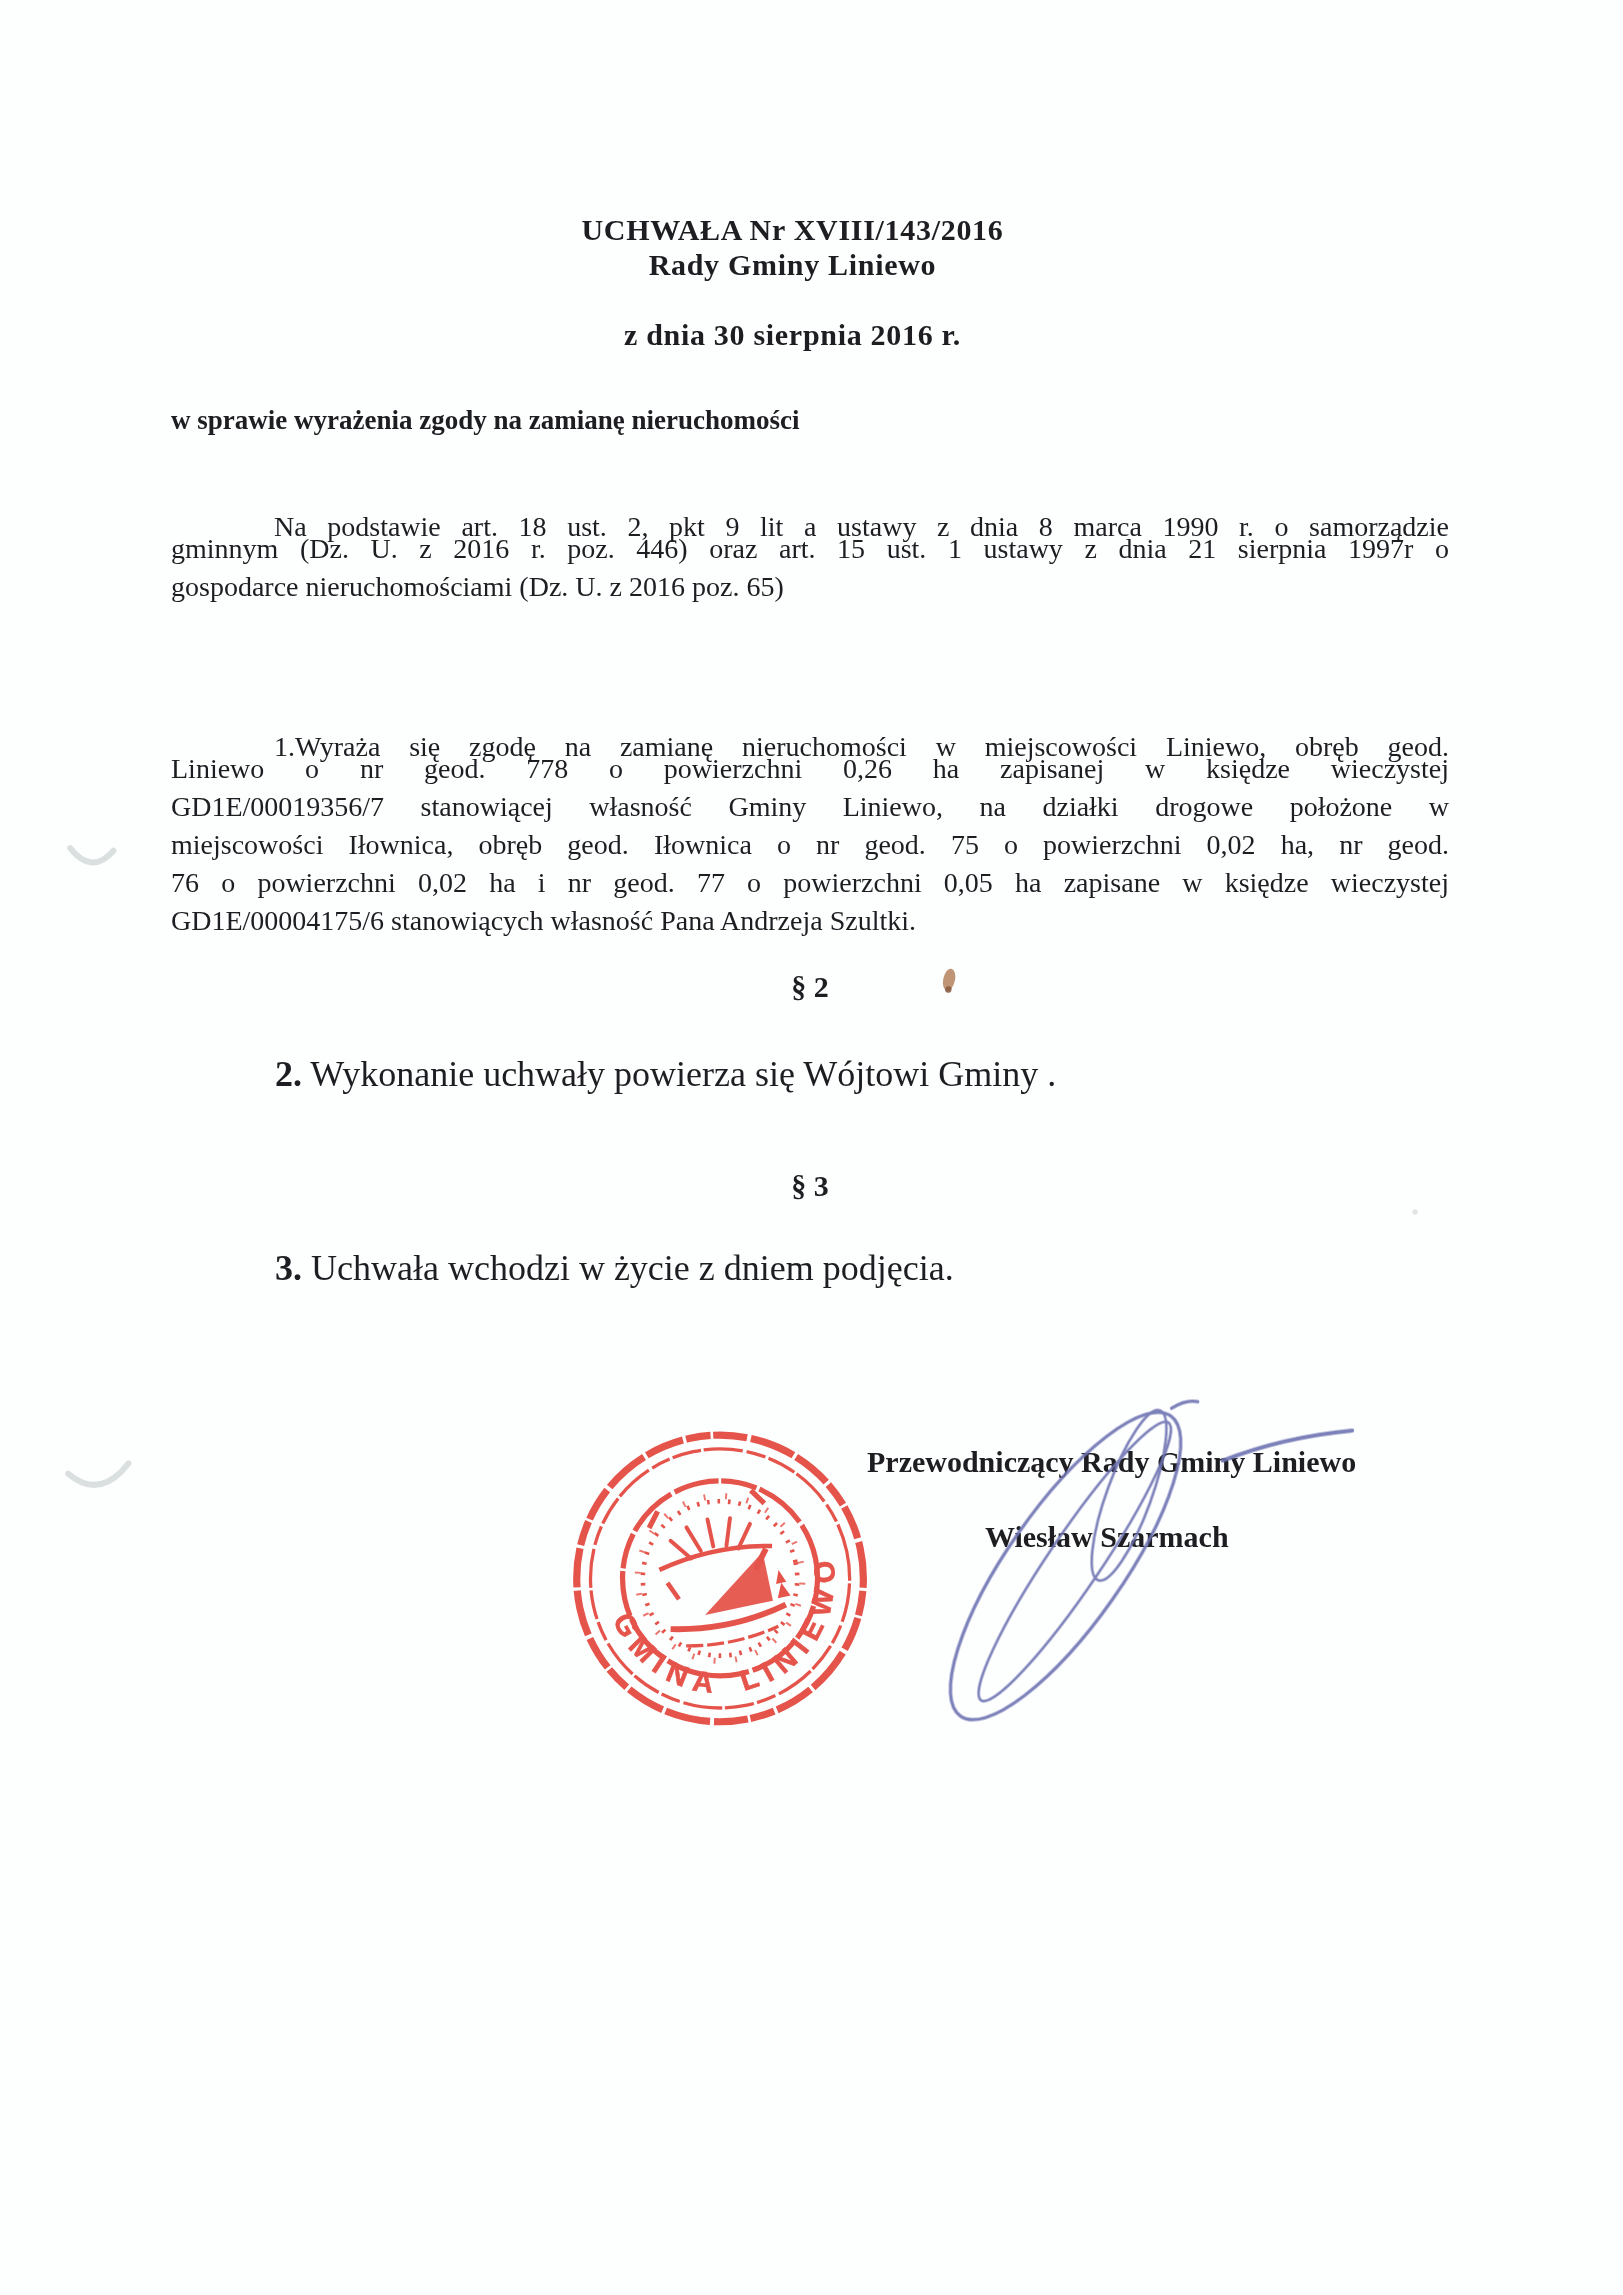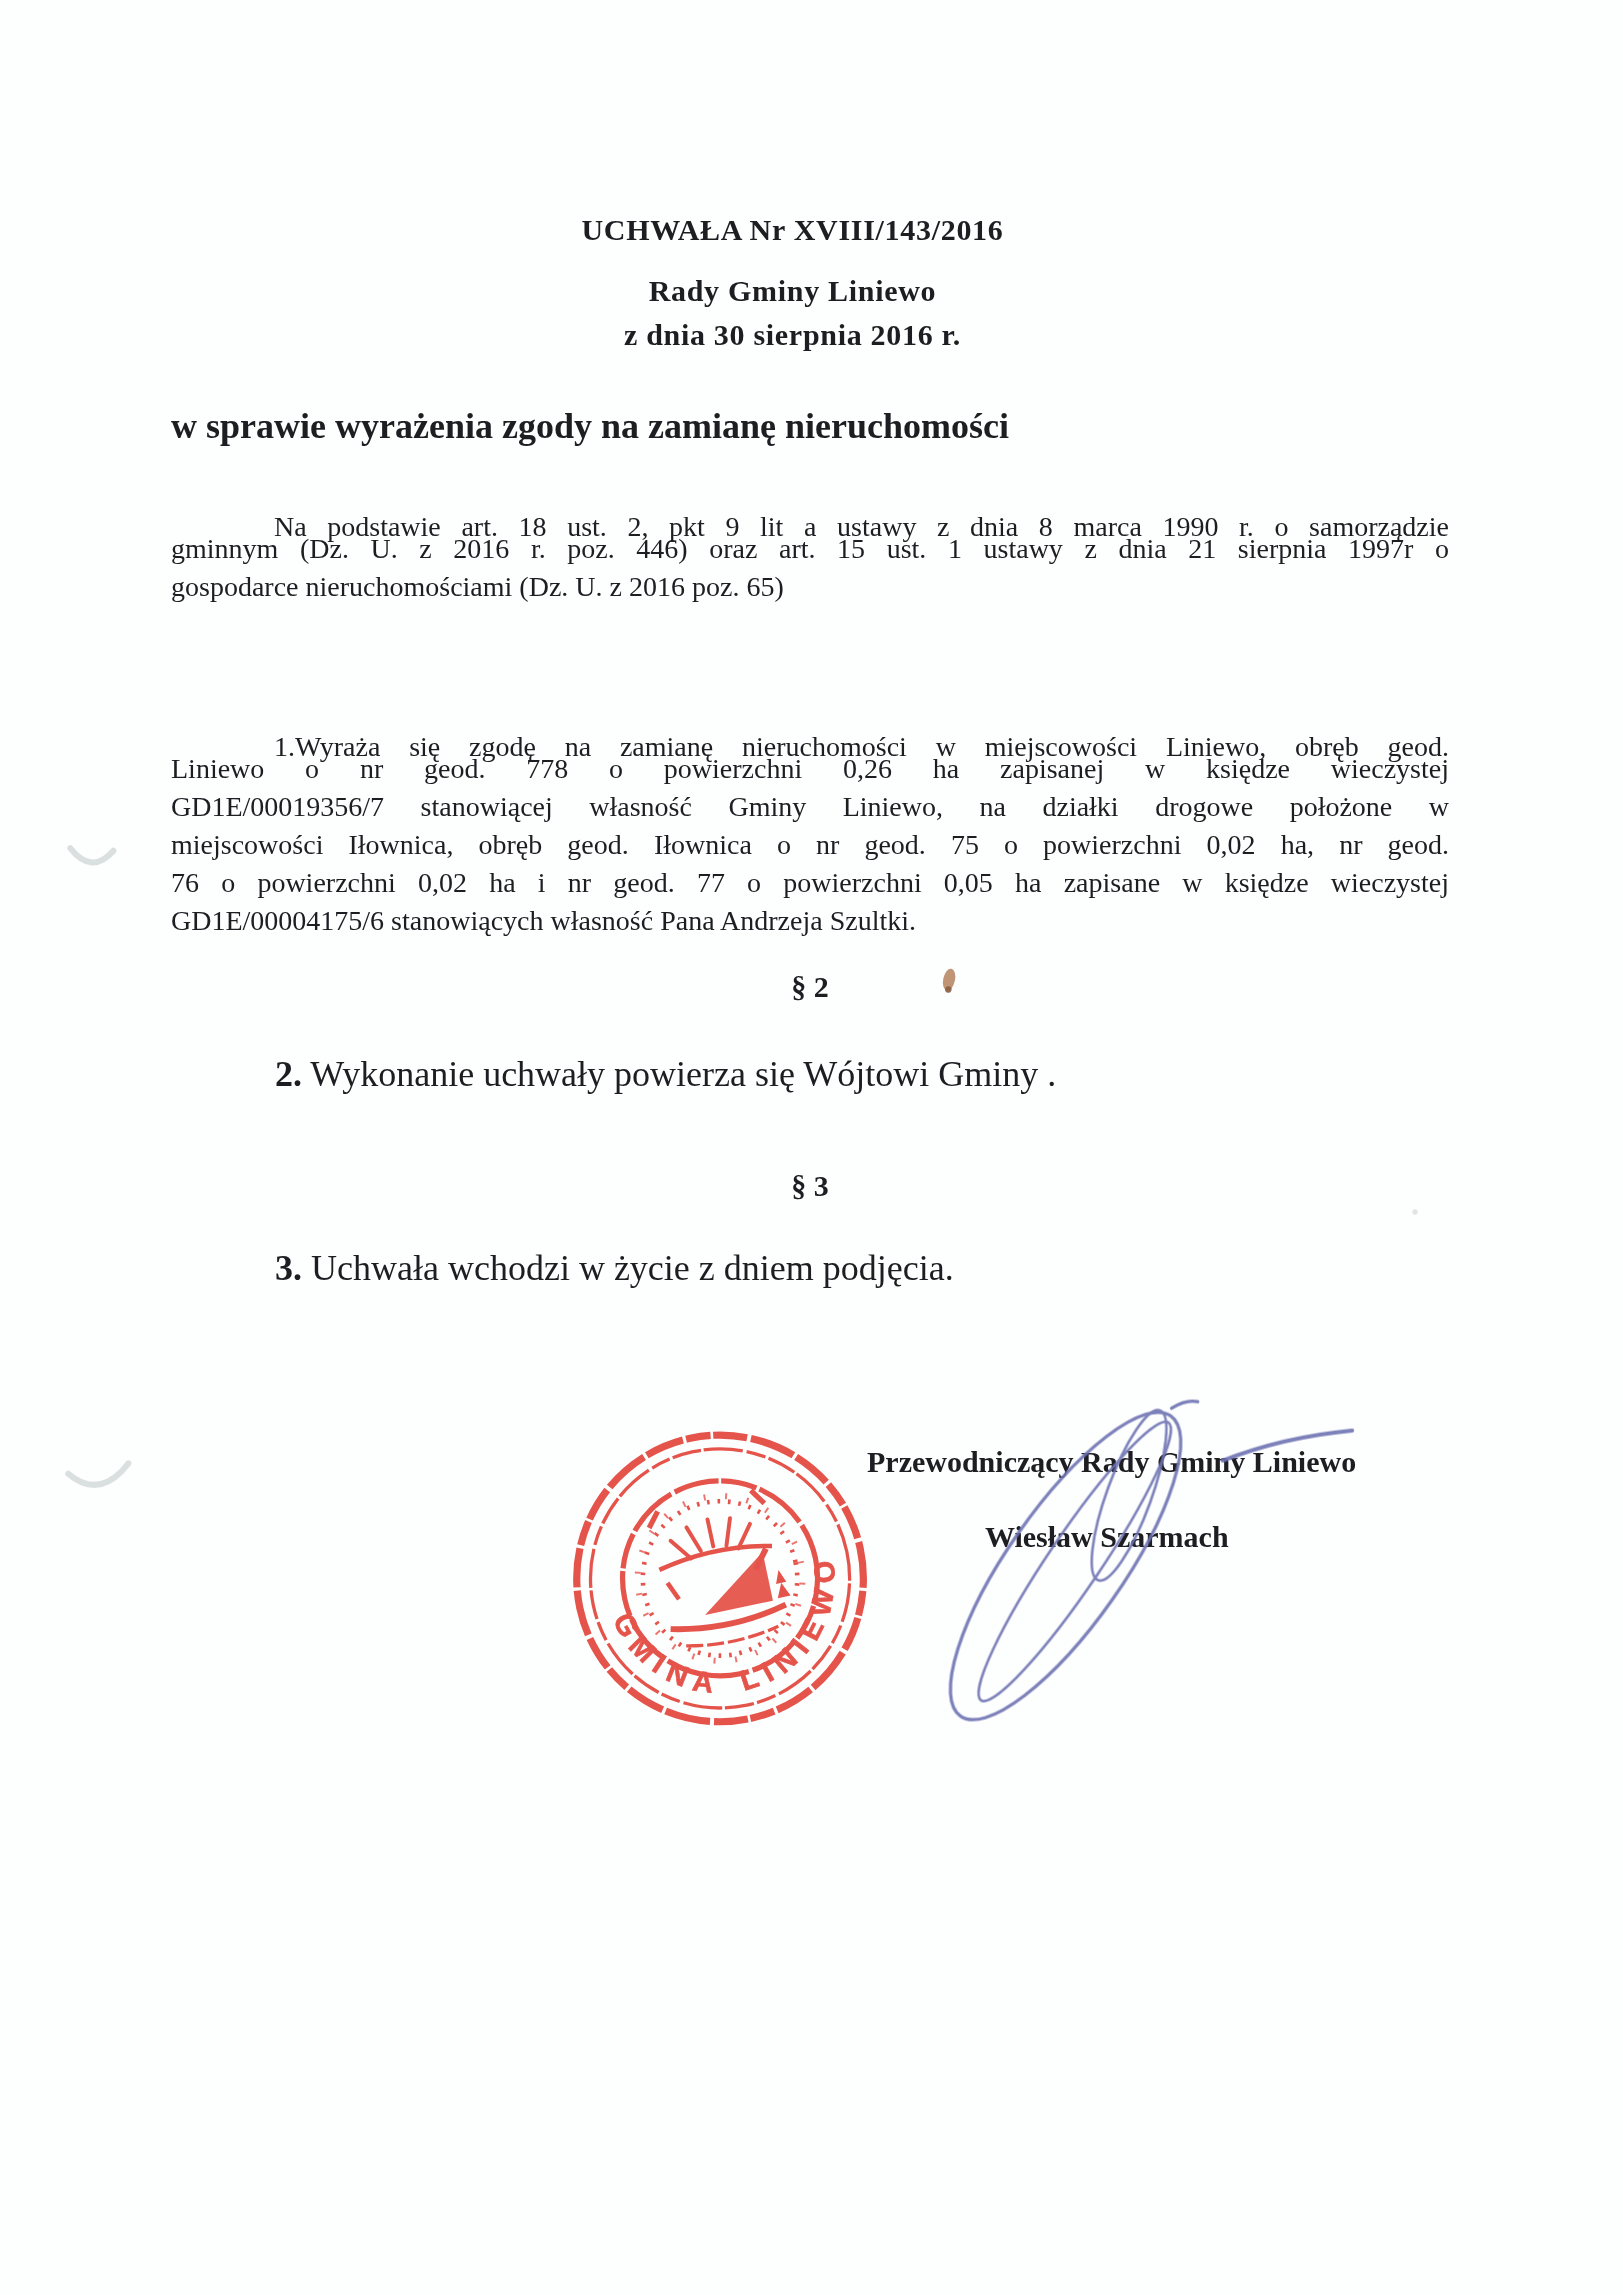--- a/index.html
+++ b/index.html
@@ -12,21 +12,21 @@
     overflow:hidden;
   }
   .abs{position:absolute;}
   .title-line{
     left:79px;width:1427px;text-align:center;
     font-weight:bold;font-size:30px;line-height:52px;
     letter-spacing:0.7px;
   }
   .subject{
     left:171px;top:405px;width:1280px;
-    font-weight:bold;font-size:36px;
+    font-weight:bold;font-size:27px;
   }
   .bodyline{
     left:171px;width:1278px;
     font-size:28px;line-height:38px;
     text-align:justify;text-align-last:justify;
     white-space:nowrap;
   }
   .bodyline.lastline{text-align-last:left;}
   .indent{padding-left:103px;width:1175px;margin-top:16px;}
   .section-mark{
@@ -50,21 +50,21 @@
   .stamp-text{
     font-family:"Liberation Sans", sans-serif;
     font-weight:bold;font-size:44px;letter-spacing:13px;
     fill:#e23d33;
   }
 </style>
 </head>
 <body>
 
 <div class="abs title-line" style="top:204px">UCHWAŁA Nr XVIII/143/2016</div>
-<div class="abs title-line" style="top:265px">Rady Gminy Liniewo</div>
+<div class="abs title-line" style="top:239px">Rady Gminy Liniewo</div>
 <div class="abs title-line" style="top:309px">z dnia 30 sierpnia 2016 r.</div>
 
 <div class="abs subject">w sprawie wyrażenia zgody na zamianę nieruchomości</div>
 
 <div class="abs bodyline indent" style="top:492px">Na podstawie art. 18 ust. 2,  pkt  9 lit a ustawy z dnia 8 marca 1990 r. o samorządzie</div>
 <div class="abs bodyline" style="top:530px">gminnym (Dz. U. z 2016 r. poz. 446)  oraz art. 15 ust. 1 ustawy z dnia  21 sierpnia 1997r o</div>
 <div class="abs bodyline lastline" style="top:568px">gospodarce nieruchomościami (Dz. U. z 2016 poz. 65)</div>
 
 <div class="abs bodyline indent" style="top:712px">1.Wyraża się zgodę na zamianę nieruchomości w miejscowości Liniewo, obręb geod.</div>
 <div class="abs bodyline" style="top:750px">Liniewo o nr geod. 778 o powierzchni 0,26 ha zapisanej w księdze wieczystej</div>

